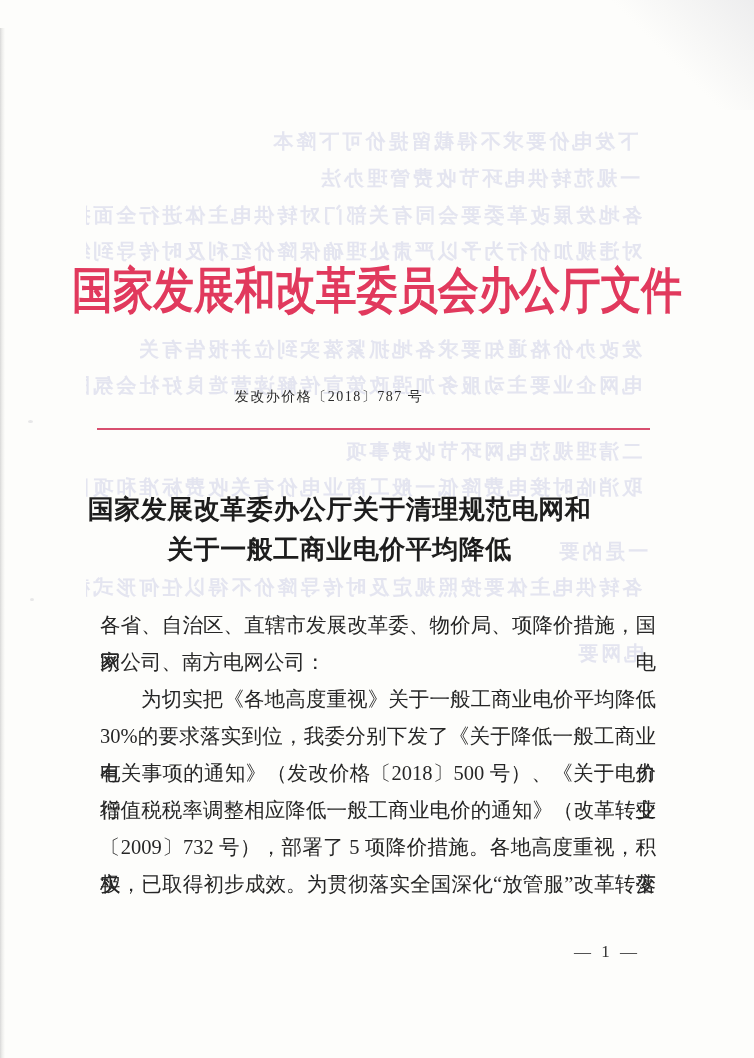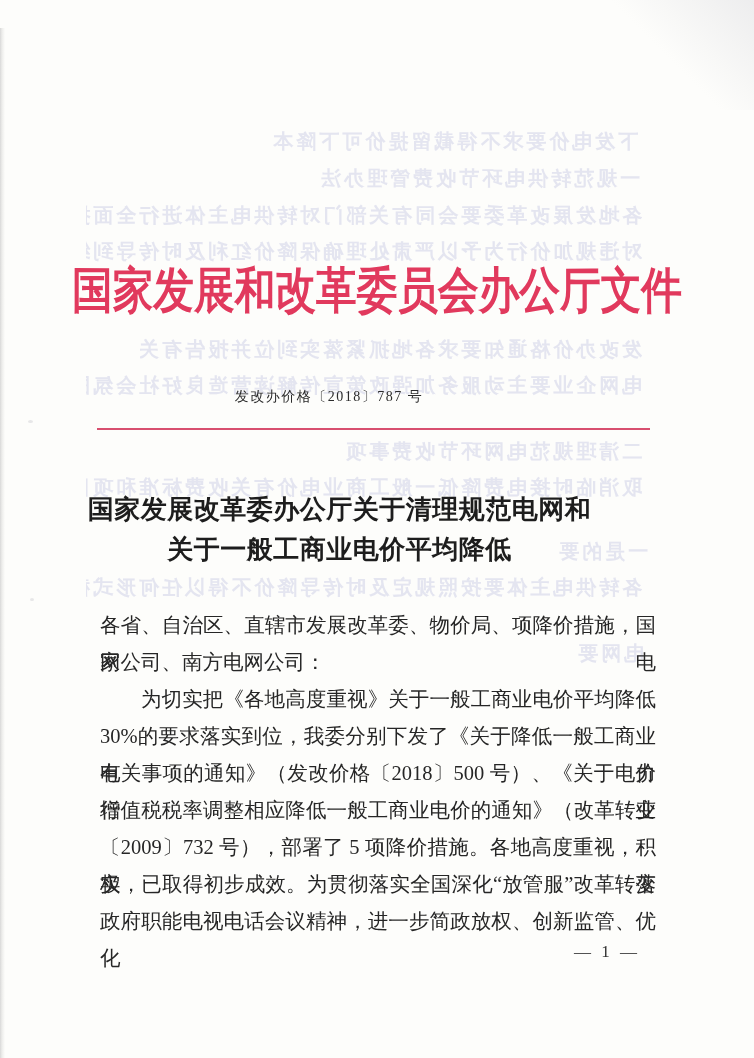--- a/index.html
+++ b/index.html
@@ -141,18 +141,17 @@
 
   <div class="body-block">
     <div class="body-line just">各省、自治区、直辖市发展改革委、物价局、项降价措施，国家电</div>
     <div class="body-line">网公司、南方电网公司：</div>
     <div class="body-line just indent">为切实把《各地高度重视》关于一般工商业电价平均降低</div>
     <div class="body-line just">30%的要求落实到位，我委分别下发了《关于降低一般工商业电价</div>
     <div class="body-line just">有关事项的通知》（发改价格〔2018〕500 号）、《关于电力行业</div>
     <div class="body-line just">增值税税率调整相应降低一般工商业电价的通知》（改革转变</div>
     <div class="body-line just">〔2009〕732 号），部署了 5 项降价措施。各地高度重视，积极落</div>
     <div class="body-line just">实，已取得初步成效。为贯彻落实全国深化“放管服”改革转变</div>
-    <div class="body-line just">政府职能电视电话会议精神，进一步简政放权、创新监管、优化</div>
   </div>
 
   <div class="page-number">— 1 —</div>
 
 </div>
 
 </body></html>

